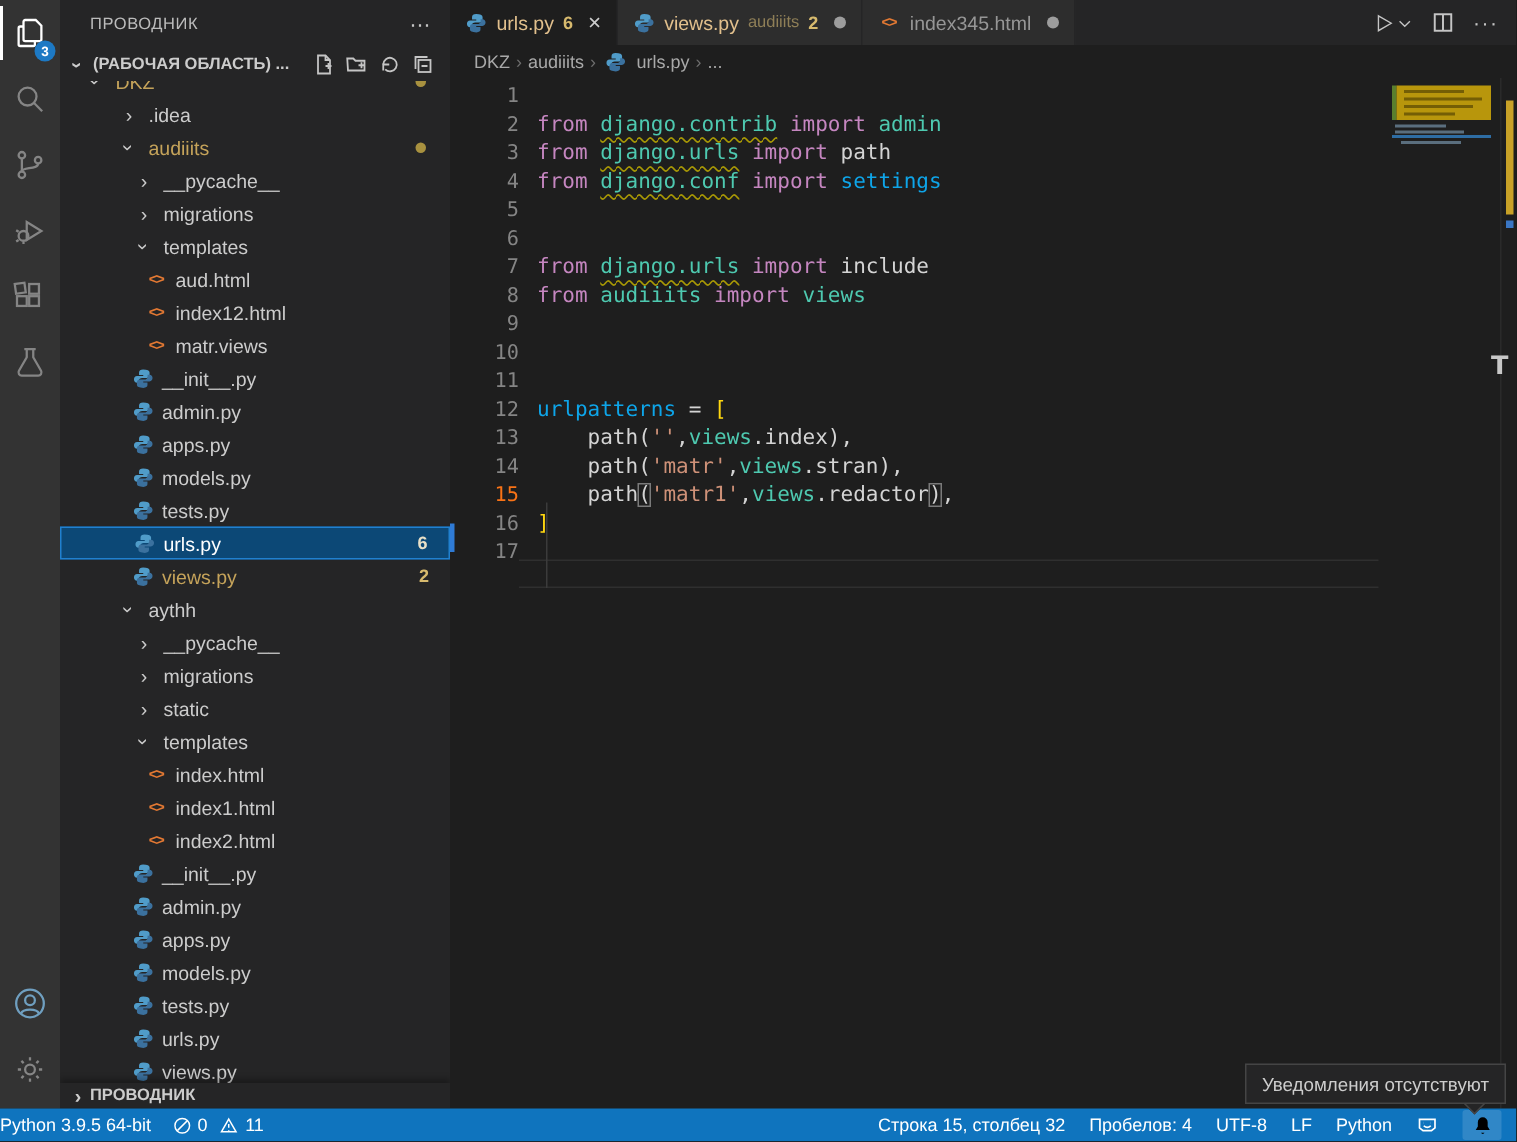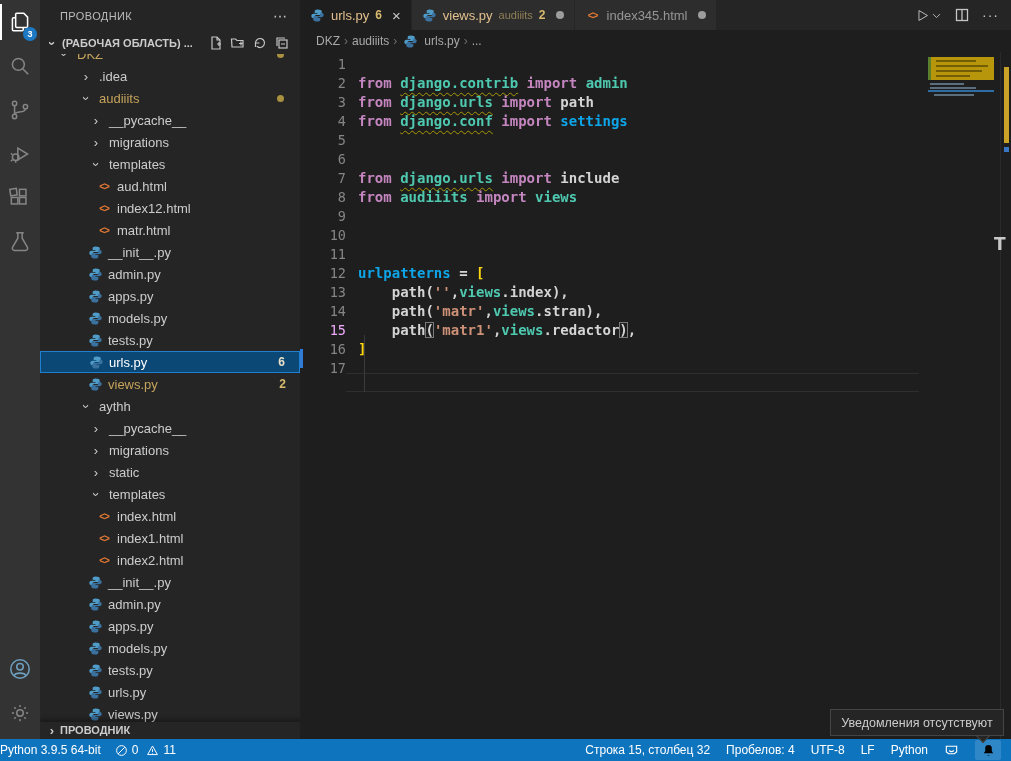--- a/index.html
+++ b/index.html
@@ -53,22 +53,22 @@
   #tab-actions{margin-left:auto;display:flex;align-items:center;gap:12px;padding-right:12px;color:#c5c5c5;}
   #tab-actions svg{stroke:#c5c5c5;fill:none;stroke-width:1.3;}
   #breadcrumbs{position:absolute;left:0;top:30px;right:0;height:22px;display:flex;align-items:center;
                font-size:12px;color:#a9a9a9;padding-left:16px;gap:4px;background:#1e1e1e;}
   #breadcrumbs .sep{color:#6e6e6e;font-size:12px;}
   
   #code{position:absolute;left:0;top:52px;right:0;bottom:0;padding-top:3px;
         font-family:"DejaVu Sans Mono",monospace;font-size:14px;}
   .cl{display:flex;height:19px;line-height:19px;white-space:pre;}
   .cl .num{width:46px;text-align:right;color:#858585;font-size:13.5px;flex:0 0 46px;}
-  .cl.cur .num{color:#f0abfc;}
-  .cl .txt{margin-left:12px;font-weight:bold;}
+  .cl.cur .num{color:#f97316;}
+  .cl .txt{margin-left:12px;}
   .tk-k{color:#c586c0;} .tk-t{color:#4ec9b0;} .tk-s{color:#ce9178;} .tk-v{color:#0ea5e9;}
   .tk-p{color:#d4d4d4;} .tk-b{color:#ffd710;}
   .tk-m{color:#4ec9b0;text-decoration:underline;text-decoration-style:wavy;text-decoration-color:#a99904;
         text-decoration-thickness:1px;text-underline-offset:4px;}
   .tk-x{color:#d4d4d4;outline:1px solid #7a7a7a;outline-offset:-1px;}
   #cur-line{position:absolute;left:46px;top:321px;width:573px;height:19px;
             border-top:1px solid #2f2f2f;border-bottom:1px solid #2f2f2f;box-sizing:border-box;}
   #indent-guide{position:absolute;left:64px;top:283px;width:1px;height:57px;background:#3b3b3b;}
   #gutter-mark{position:absolute;left:0;top:349px;width:3px;height:19px;background:#2f7bd6;}
   
@@ -231,21 +231,21 @@
           <span class="lab">aud.html</span>
           <span class="sp"></span>
         </div>
         <div class="trow" style="padding-left: 56px;">
           <span class="htmlicon">&lt;&gt;</span>
           <span class="lab">index12.html</span>
           <span class="sp"></span>
         </div>
         <div class="trow" style="padding-left: 56px;">
           <span class="htmlicon">&lt;&gt;</span>
-          <span class="lab">matr.html</span>
+          <span class="lab">matr.views</span>
           <span class="sp"></span>
         </div>
         <div class="trow" style="padding-left: 48px;">
           <span style="display: flex;">
             <svg class="pyicon" viewBox="0 0 16 16">
               <path d="M7.9 1.5c-1.9 0-2.9.8-2.9 2v1.9h3v.7H3.6C2.2 6.1 1.4 7.2 1.4 8.5s.8 2.4 2.2 2.4h1.3V9.4c0-1.3 1-2 2.4-2h3.2c1.2 0 2-.8 2-2V3.5c0-1.2-1.5-2-4.6-2z" fill="#509cc9"></path>
               <path d="M8.1 14.5c1.9 0 2.9-.8 2.9-2v-1.9H8v-.7h4.4c1.4 0 2.2-1.1 2.2-2.4s-.8-2.4-2.2-2.4h-1.3v1.5c0 1.3-1 2-2.4 2H5.5c-1.2 0-2 .8-2 2v1.9c0 1.2 1.5 2 4.6 2z" fill="#3b719e"></path>
             </svg>
           </span>
           <span class="lab">__init__.py</span>

